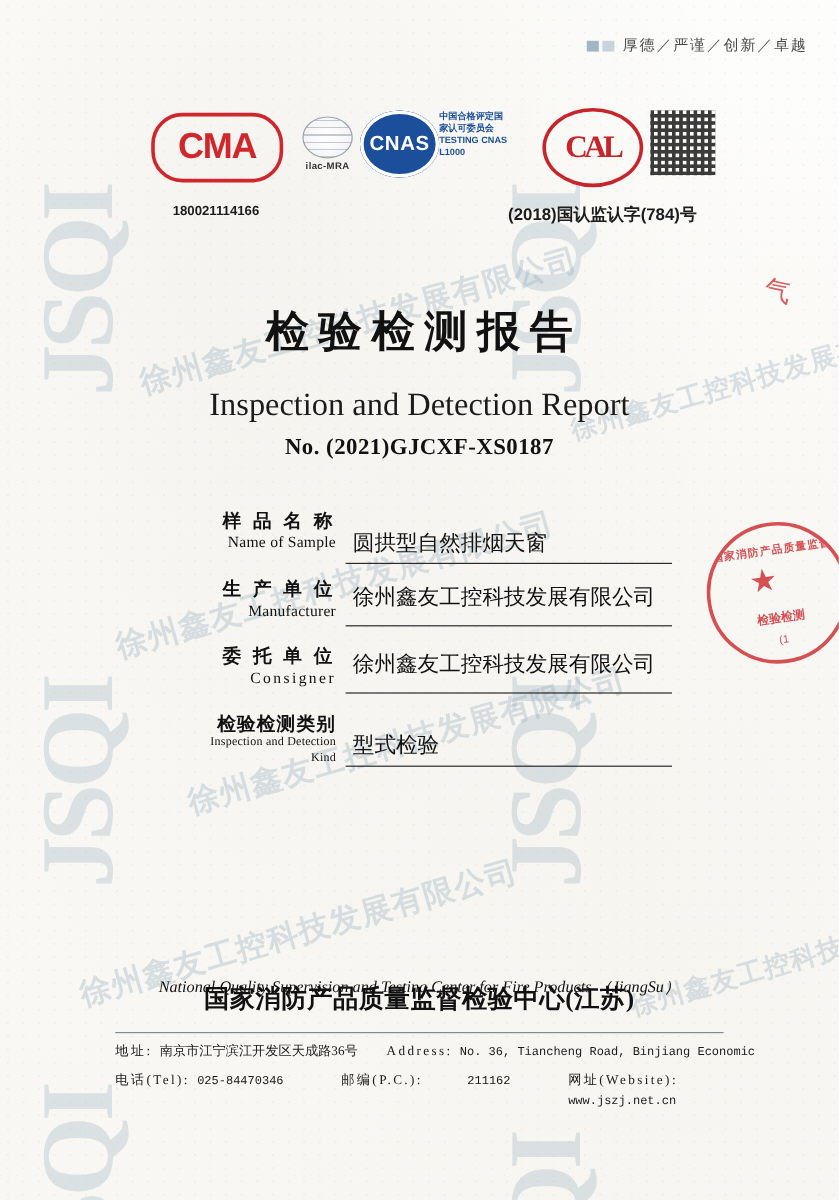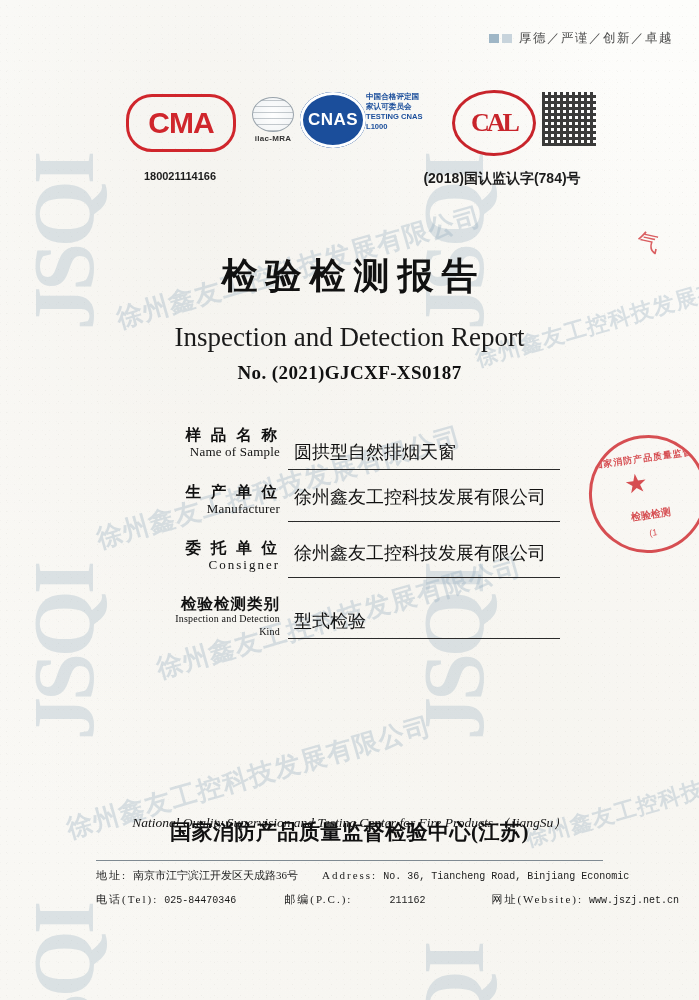--- a/index.html
+++ b/index.html
@@ -563,18 +563,18 @@
   </div>
   <div class="f-row">
     <span class="f-cell">
       <span class="f-key">电话(Tel):</span>
       <span class="f-val mono">025-84470346</span>
     </span>
     <span class="f-cell" style="margin-left:42px;gap:37px;">
       <span class="f-key">邮编(P.C.):</span>
       <span class="f-val mono">211162</span>
     </span>
-    <span class="f-cell" style="margin-left:60px;">
+    <span class="f-cell" style="margin-left:42px;flex-direction:column;">
       <span class="f-key">网址(Website):</span>
       <span class="f-val mono">www.jszj.net.cn</span>
     </span>
   </div>
 </div>
 
 </body></html>

